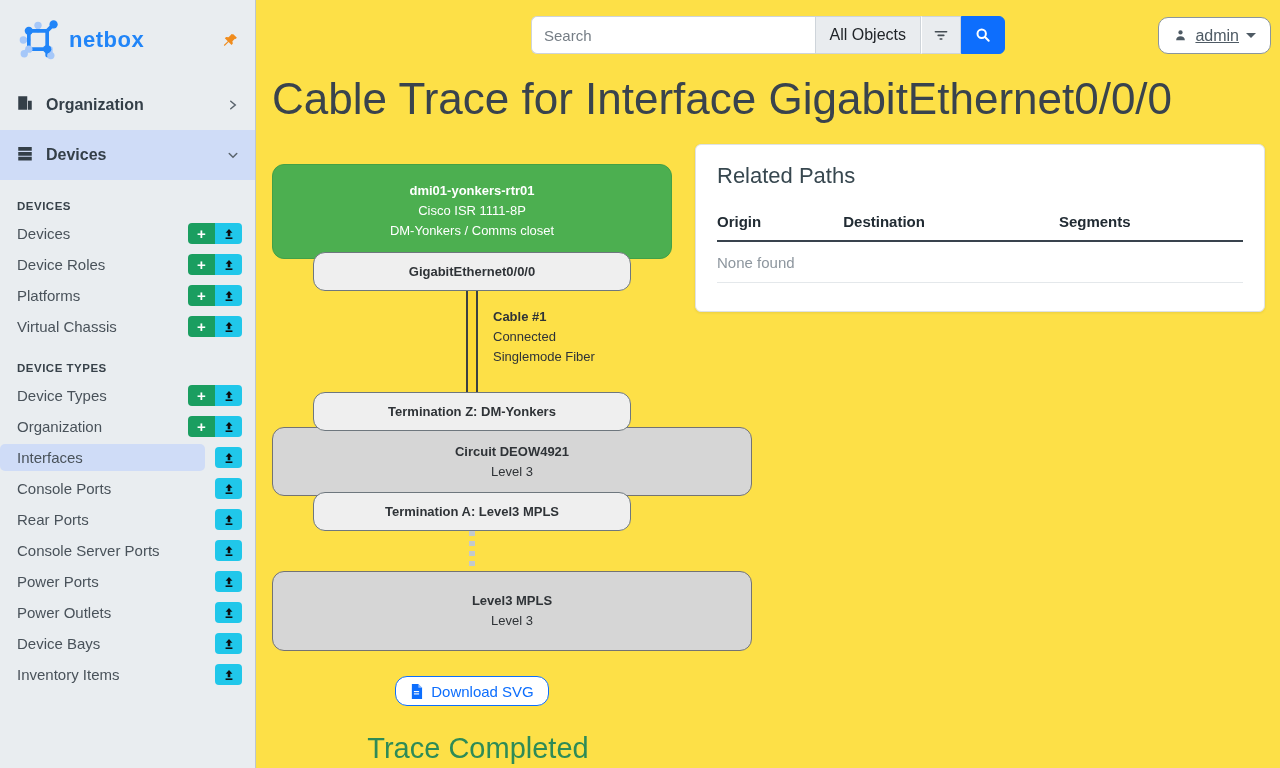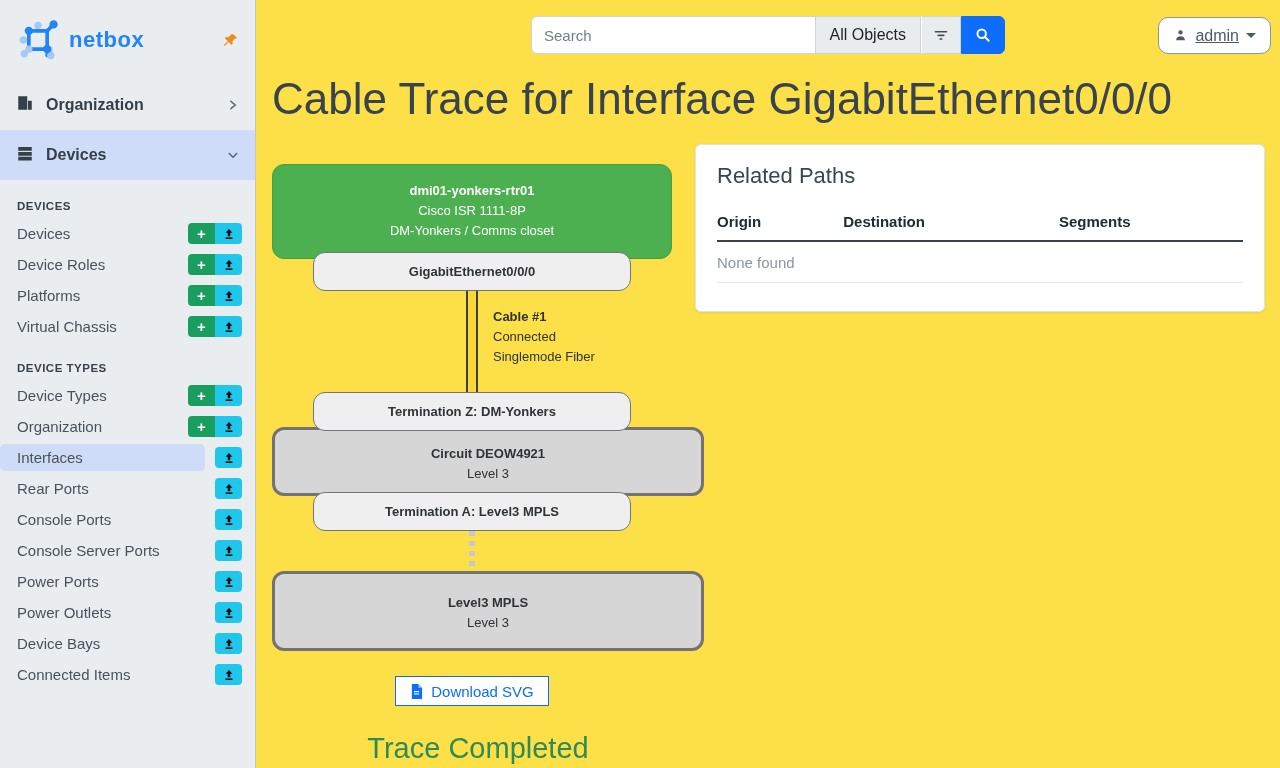--- a/index.html
+++ b/index.html
@@ -61,33 +61,33 @@
   .trace { position:absolute; left:16px; top:70px; width:400px; height:628px; font-size:13px; color:#2f3337; }
   .t-box { position:absolute; text-align:center; }
   .dev-box { left:0; top:20px; width:400px; height:95px; background:#4caf50; border:1px solid #43a047;
              border-radius:12px; color:#fff; padding-top:16px; line-height:20px; z-index:1; cursor:pointer; }
   .dev-box .bold { font-weight:bold; }
   .small-box { left:41px; width:318px; height:39px; background:#efefef; border:1px solid #6e777e;
                border-radius:12px; line-height:37px; font-weight:bold; z-index:3; cursor:pointer; }
   .iface-box { top:108px; }
   .termz-box { top:248px; }
   .terma-box { top:348px; }
-  .big-gray { left:0; width:432px; background:#d6d6d6; border:3px solid #737373; border-radius:12px;
+  .big-gray { left:0; width:480px; background:#d6d6d6; border:1px solid #737373; border-radius:12px;
               z-index:2; line-height:20px; cursor:pointer; }
   .circuit-box { top:283px; height:69px; padding-top:14px; }
   .provider-box { top:427px; height:80px; padding-top:19px; }
   .cable-line { position:absolute; left:194px; top:147px; width:12px; height:101px; background:#fdd835;
                 border-left:2px solid #3a3f42; border-right:2px solid #3a3f42; z-index:0; }
   .cable-labels { position:absolute; left:221px; top:163px; line-height:20px; text-align:left; }
   .cable-labels .bold { font-weight:bold; }
   .dotted-link { position:absolute; left:197px; top:387px; width:6px; height:40px;
                  background:repeating-linear-gradient(to bottom,#c3c9cd 0 5px,transparent 5px 10px); }
   .trace-actions { position:absolute; top:532px; left:0; width:100%; text-align:center; }
   .download-btn { display:inline-flex; align-items:center; gap:8px; height:30px; padding:0 14px;
-                  background:#fff; border:1px solid #0d6efd; border-radius:0; color:#0d6efd;
+                  background:#fff; border:1px solid #0d6efd; border-radius:12px; color:#0d6efd;
                   font-size:15px; cursor:pointer; font-family:"Liberation Sans", sans-serif; }
   .trace-result { position:absolute; top:588px; left:6px; width:100%; text-align:center;
                   font-size:29px; color:#2e8b57; }
 
   
   .card { position:absolute; left:439px; top:70px; width:570px; background:#fff;
           border:1px solid #dee2e6; border-radius:6px; box-shadow:0 1px 3px rgba(0,0,0,.08);
           padding:18px 21px 28px; }
   .card h2 { font-size:22px; font-weight:400; color:#37474f; margin-bottom:18px; }
   .card table { width:100%; border-collapse:collapse; }
@@ -242,42 +242,42 @@
         <span class="btn-group">
             <button class="btn-import solo">
               <svg width="12" height="12" viewBox="0 0 14 14" fill="#0c0d0e">
                 <path d="M7 1.2l4 4.2H8.5v4.2h-3V5.4H3z"></path>
                 <rect x="3" y="11" width="8" height="1.8"></rect>
               </svg>
             </button>
           </span>
       </div>
       <div class="nav-item">
+        <span class="label">Console Ports</span>
+        <span class="btn-group">
+            <button class="btn-import solo">
+              <svg width="12" height="12" viewBox="0 0 14 14" fill="#0c0d0e">
+                <path d="M7 1.2l4 4.2H8.5v4.2h-3V5.4H3z"></path>
+                <rect x="3" y="11" width="8" height="1.8"></rect>
+              </svg>
+            </button>
+          </span>
+      </div>
+      <div class="nav-item">
         <span class="label">Rear Ports</span>
         <span class="btn-group">
             <button class="btn-import solo">
               <svg width="12" height="12" viewBox="0 0 14 14" fill="#0c0d0e">
                 <path d="M7 1.2l4 4.2H8.5v4.2h-3V5.4H3z"></path>
                 <rect x="3" y="11" width="8" height="1.8"></rect>
               </svg>
             </button>
           </span>
       </div>
       <div class="nav-item">
-        <span class="label">Console Ports</span>
-        <span class="btn-group">
-            <button class="btn-import solo">
-              <svg width="12" height="12" viewBox="0 0 14 14" fill="#0c0d0e">
-                <path d="M7 1.2l4 4.2H8.5v4.2h-3V5.4H3z"></path>
-                <rect x="3" y="11" width="8" height="1.8"></rect>
-              </svg>
-            </button>
-          </span>
-      </div>
-      <div class="nav-item">
         <span class="label">Console Server Ports</span>
         <span class="btn-group">
             <button class="btn-import solo">
               <svg width="12" height="12" viewBox="0 0 14 14" fill="#0c0d0e">
                 <path d="M7 1.2l4 4.2H8.5v4.2h-3V5.4H3z"></path>
                 <rect x="3" y="11" width="8" height="1.8"></rect>
               </svg>
             </button>
           </span>
       </div>
@@ -308,21 +308,21 @@
         <span class="btn-group">
             <button class="btn-import solo">
               <svg width="12" height="12" viewBox="0 0 14 14" fill="#0c0d0e">
                 <path d="M7 1.2l4 4.2H8.5v4.2h-3V5.4H3z"></path>
                 <rect x="3" y="11" width="8" height="1.8"></rect>
               </svg>
             </button>
           </span>
       </div>
       <div class="nav-item">
-        <span class="label">Connected Items</span>
+        <span class="label">Inventory Items</span>
         <span class="btn-group">
             <button class="btn-import solo">
               <svg width="12" height="12" viewBox="0 0 14 14" fill="#0c0d0e">
                 <path d="M7 1.2l4 4.2H8.5v4.2h-3V5.4H3z"></path>
                 <rect x="3" y="11" width="8" height="1.8"></rect>
               </svg>
             </button>
           </span>
       </div>
     </nav>

